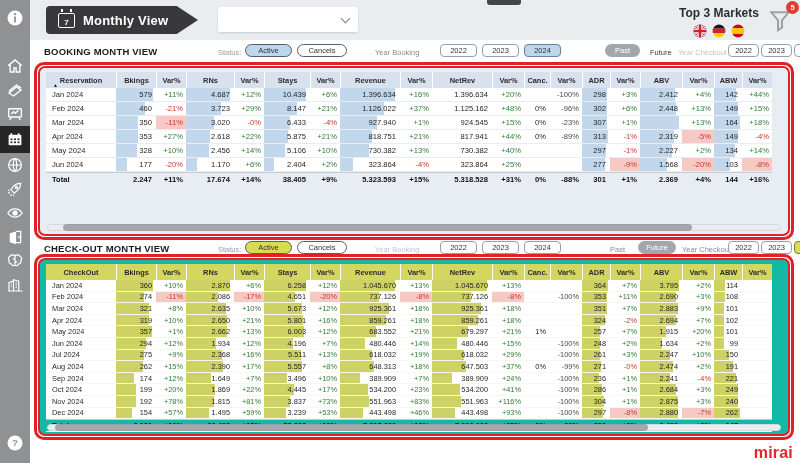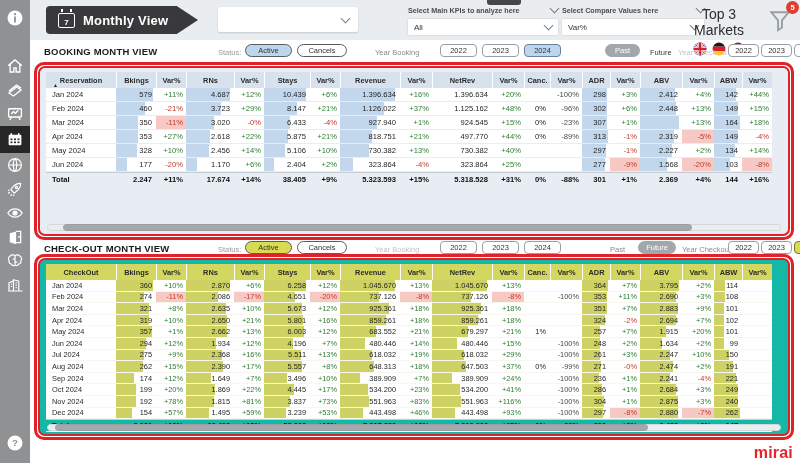--- a/index.html
+++ b/index.html
@@ -30,21 +30,21 @@
   .big-dd{position:absolute;left:188px;top:7px;width:140px;height:25px;background:#fff;border-radius:2px;
           box-shadow:0 1px 2px rgba(0,0,0,.15);display:flex;align-items:center;justify-content:flex-end;padding-right:9px;box-sizing:border-box;}
   .chev{width:6px;height:6px;border-right:1.4px solid #7a8084;border-bottom:1.4px solid #7a8084;transform:rotate(45deg);margin-top:-3px;}
   .hd-group{position:absolute;top:4px;}
   .hd-group.kpi{left:378px;width:150px;}
   .hd-group.cmp{left:532px;width:142px;}
   .hd-label{display:flex;justify-content:space-between;align-items:center;font-size:7.2px;font-weight:700;color:#4c4c4c;height:12px;}
   .hd-select{background:#fff;height:16px;margin-top:3px;display:flex;align-items:center;justify-content:space-between;
              padding:0 6px;font-size:8px;color:#333;border-radius:1px;box-shadow:0 0 2px rgba(0,0,0,.18);}
   .markets{position:absolute;left:648px;top:6px;width:82px;text-align:center;}
-  .markets-label{font-size:14px;font-weight:400;color:#2d2d2d;}
+  .markets-label{font-size:12px;font-weight:700;color:#2d2d2d;}
   .flags{display:flex;justify-content:center;gap:5px;margin-top:4px;}
   .flags svg{width:14px;height:14px;}
   .funnel{position:absolute;left:737px;top:7px;width:26px;height:28px;}
   .badge{position:absolute;left:756px;top:1px;width:13px;height:13px;border-radius:50%;background:#e23b31;color:#fff;
          font-size:7.5px;font-weight:700;display:flex;align-items:center;justify-content:center;}
 
   
   .frow{position:absolute;left:30px;width:770px;height:18px;font-size:7.5px;}
   #bk-frow{top:43px;}
   #co-frow{top:240px;}
@@ -198,41 +198,21 @@
         <span>7</span>
       </span>
     <span class="banner-label">Monthly View</span>
   </div>
 
   <div class="big-dd">
     <span></span>
     <span class="chev"></span>
   </div>
 
-  <div class="hd-group kpi">
-    <div class="hd-label">
-      <span>Select Main KPIs to analyze here</span>
-      <span class="chev"></span>
-    </div>
-    <div class="hd-select">
-      <span>All</span>
-      <span class="chev"></span>
-    </div>
-  </div>
-
-  <div class="hd-group cmp">
-    <div class="hd-label">
-      <span>Select Compare Values here</span>
-      <span class="chev"></span>
-    </div>
-    <div class="hd-select">
-      <span>Var%</span>
-      <span class="chev"></span>
-    </div>
-  </div>
+
 
   <div class="markets">
     <div class="markets-label">Top 3 Markets</div>
     <div class="flags">
       <svg viewBox="0 0 24 24">
           <defs>
             <clipPath id="ukc">
               <circle cx="12" cy="12" r="11"></circle>
             </clipPath>
           </defs>
@@ -408,21 +388,21 @@
           <tr>
             <td class="c-month">Apr 2024</td>
             <td class="c-val" style="background-image: linear-gradient(90deg, rgb(195, 215, 236) 56%, transparent 56%);">353</td>
             <td class="c-var" style="color: rgb(46, 125, 50);">+27%</td>
             <td class="c-val" style="background-image: linear-gradient(90deg, rgb(195, 215, 236) 51%, transparent 51%);">2.618</td>
             <td class="c-var" style="color: rgb(46, 125, 50);">+22%</td>
             <td class="c-val" style="background-image: linear-gradient(90deg, rgb(195, 215, 236) 52%, transparent 52%);">5.875</td>
             <td class="c-var" style="color: rgb(46, 125, 50);">+21%</td>
             <td class="c-val" style="background-image: linear-gradient(90deg, rgb(195, 215, 236) 54%, transparent 54%);">818.751</td>
             <td class="c-var" style="color: rgb(46, 125, 50);">+21%</td>
-            <td class="c-val">497.770</td>
+            <td class="c-val">817.941</td>
             <td class="c-var" style="color: rgb(46, 125, 50);">+44%</td>
             <td class="c-val">0%</td>
             <td class="c-var" style="color: rgb(74, 74, 74);">-89%</td>
             <td class="c-val" style="background-image: linear-gradient(90deg, rgb(195, 215, 236) 92%, transparent 92%);">313</td>
             <td class="c-var" style="color: rgb(192, 57, 43);">-1%</td>
             <td class="c-val" style="background-image: linear-gradient(90deg, rgb(195, 215, 236) 80%, transparent 80%);">2.319</td>
             <td class="c-var" style="color: rgb(192, 57, 43); background-color: rgb(246, 201, 196); background-image: none;">-5%</td>
             <td class="c-val" style="background-image: linear-gradient(90deg, rgb(195, 215, 236) 84%, transparent 84%);">149</td>
             <td class="c-var" style="color: rgb(192, 57, 43);">-4%</td>
           </tr>

